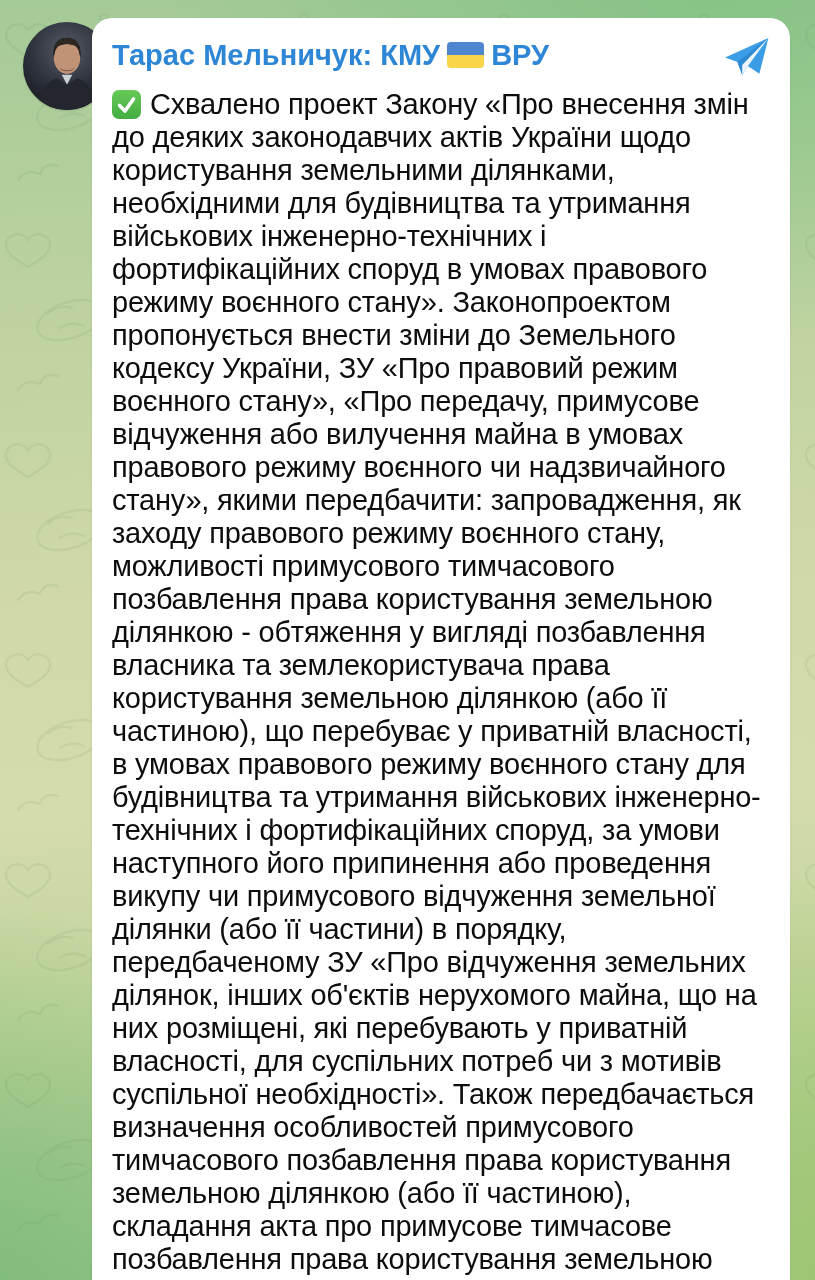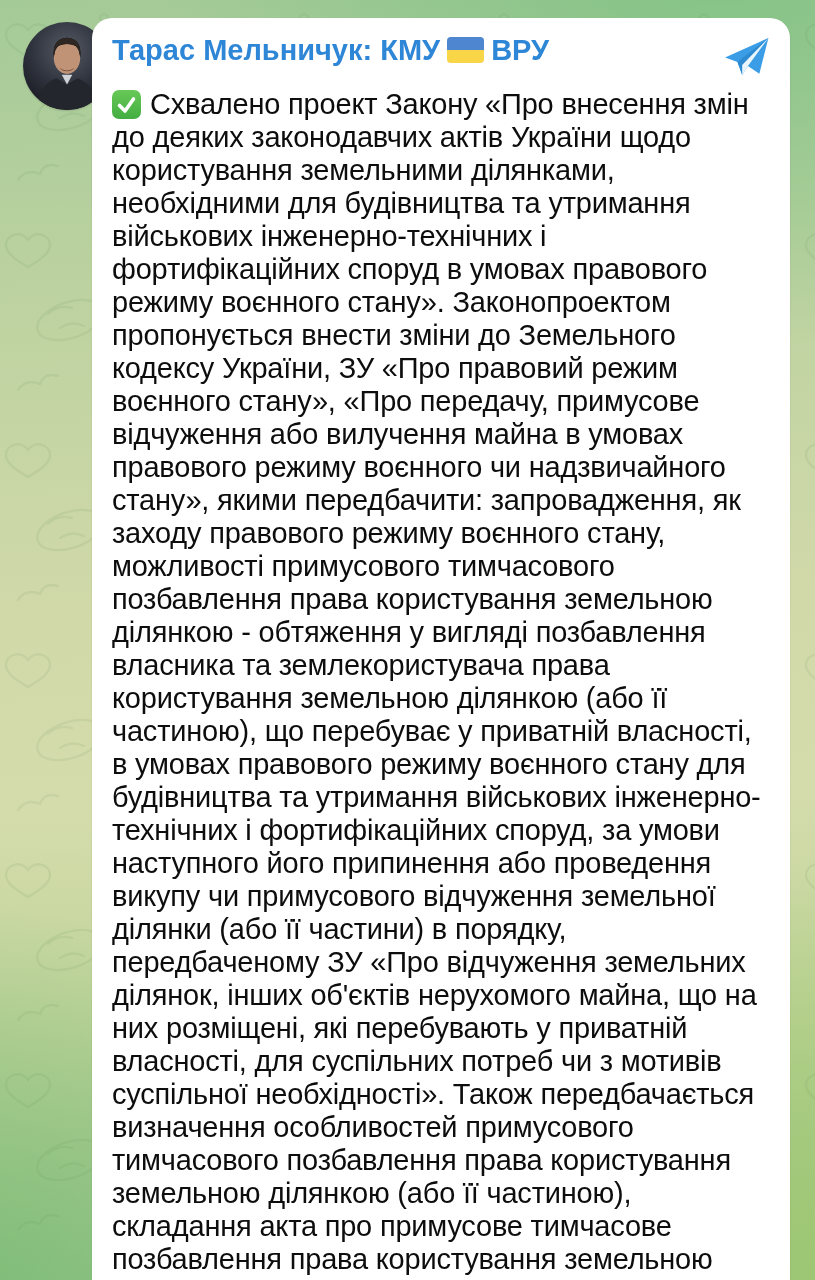--- a/index.html
+++ b/index.html
@@ -23,21 +23,21 @@
     box-shadow:0 1px 2px rgba(0,0,0,.15);
   }
   .avatar svg{display:block;width:100%;height:100%;}
   .bubble{
     position:absolute;left:92px;top:18px;width:698px;height:1400px;
     background:#ffffff;border-radius:20px;
     box-shadow:0 1px 2px rgba(16,35,47,.12);
     box-sizing:border-box;padding:15px 22px 20px 20px;
   }
   .bubble-header{
-    display:flex;justify-content:space-between;align-items:flex-start;
+    display:flex;justify-content:space-between;align-items:center;
   }
   .channel-name{
     color:#2e86d6;font-weight:700;font-size:29px;line-height:34px;
     white-space:nowrap;cursor:pointer;
   }
   .flag{
     display:inline-block;width:37px;height:26px;border-radius:4px;overflow:hidden;
     vertical-align:-3px;margin:0 7px;box-shadow:inset 0 0 1px rgba(0,0,0,.2);
   }
   .flag .f-top{display:block;height:13px;background:#4e86d0;}

